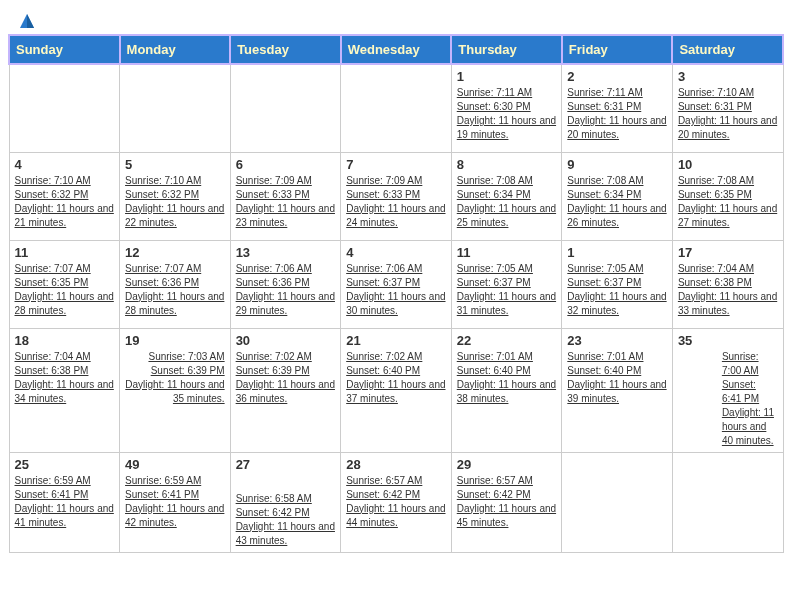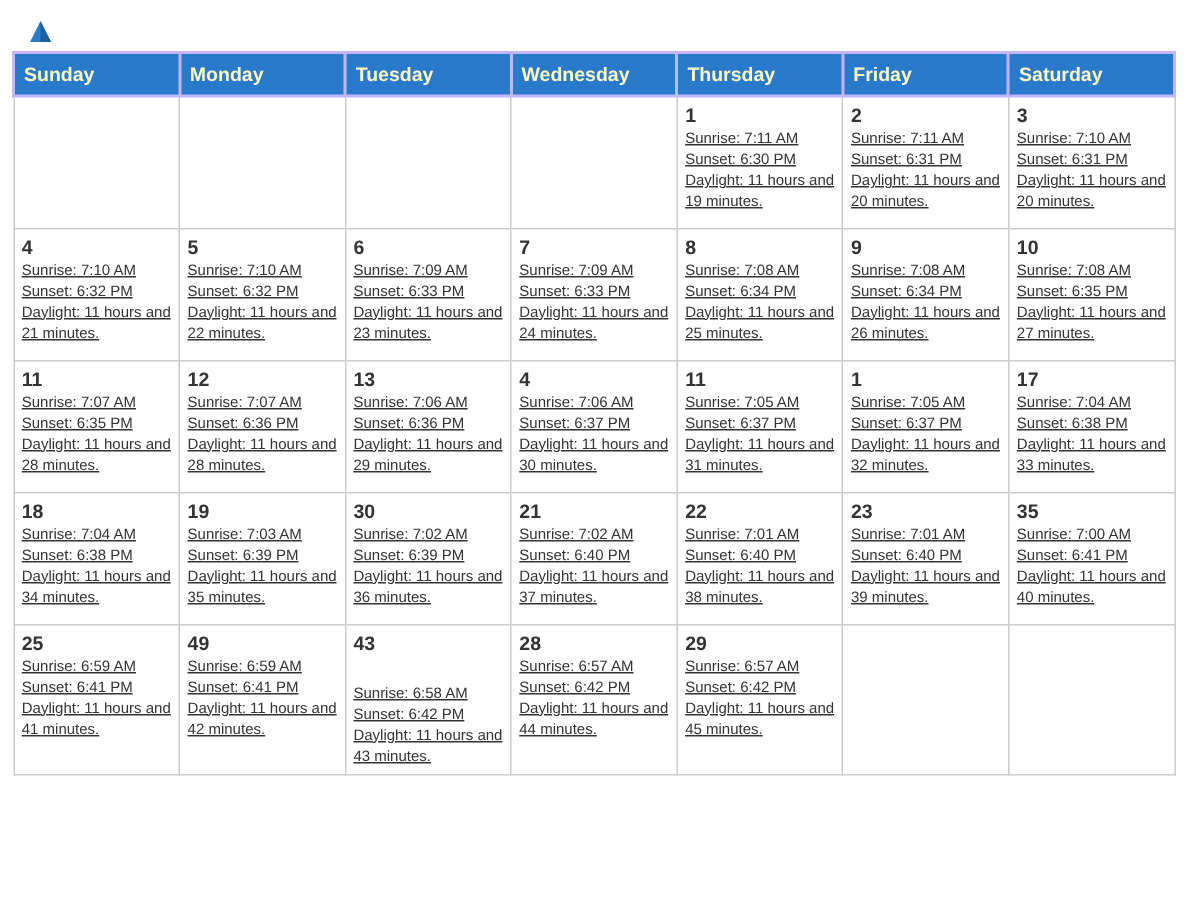--- a/index.html
+++ b/index.html
@@ -251,21 +251,21 @@
         </tr>
         <tr>
           <td>
             <div class="day-number">18</div>
             <div class="day-info" style="white-space: pre-line;">Sunrise: 7:04 AM
 Sunset: 6:38 PM
 Daylight: 11 hours and 34 minutes.</div>
           </td>
           <td>
             <div class="day-number">19</div>
-            <div class="day-info" style="white-space: pre-line;">Sunrise: 7:03 AM
+            <div class="day-info" style="white-space: pre-line; text-align: right;">Sunrise: 7:03 AM
 Sunset: 6:39 PM
 Daylight: 11 hours and 35 minutes.</div>
           </td>
           <td>
             <div class="day-number">30</div>
             <div class="day-info" style="white-space: pre-line;">Sunrise: 7:02 AM
 Sunset: 6:39 PM
 Daylight: 11 hours and 36 minutes.</div>
           </td>
           <td>
@@ -281,40 +281,40 @@
 Daylight: 11 hours and 38 minutes.</div>
           </td>
           <td>
             <div class="day-number">23</div>
             <div class="day-info" style="white-space: pre-line;">Sunrise: 7:01 AM
 Sunset: 6:40 PM
 Daylight: 11 hours and 39 minutes.</div>
           </td>
           <td>
             <div class="day-number">35</div>
-            <div class="day-info" style="white-space: pre-line;">Sunrise: 7:00 AM
+            <div class="day-info" style="white-space: pre-line; margin-left: 44px;">Sunrise: 7:00 AM
 Sunset: 6:41 PM
 Daylight: 11 hours and 40 minutes.</div>
           </td>
         </tr>
         <tr>
           <td>
             <div class="day-number">25</div>
             <div class="day-info" style="white-space: pre-line;">Sunrise: 6:59 AM
 Sunset: 6:41 PM
 Daylight: 11 hours and 41 minutes.</div>
           </td>
           <td>
             <div class="day-number">49</div>
             <div class="day-info" style="white-space: pre-line;">Sunrise: 6:59 AM
 Sunset: 6:41 PM
 Daylight: 11 hours and 42 minutes.</div>
           </td>
           <td>
-            <div class="day-number">43</div>
+            <div class="day-number">27</div>
             <div class="day-info" style="white-space: pre-line; margin-top: 20px;">Sunrise: 6:58 AM
 Sunset: 6:42 PM
 Daylight: 11 hours and 43 minutes.</div>
           </td>
           <td>
             <div class="day-number">28</div>
             <div class="day-info" style="white-space: pre-line;">Sunrise: 6:57 AM
 Sunset: 6:42 PM
 Daylight: 11 hours and 44 minutes.</div>
           </td>

